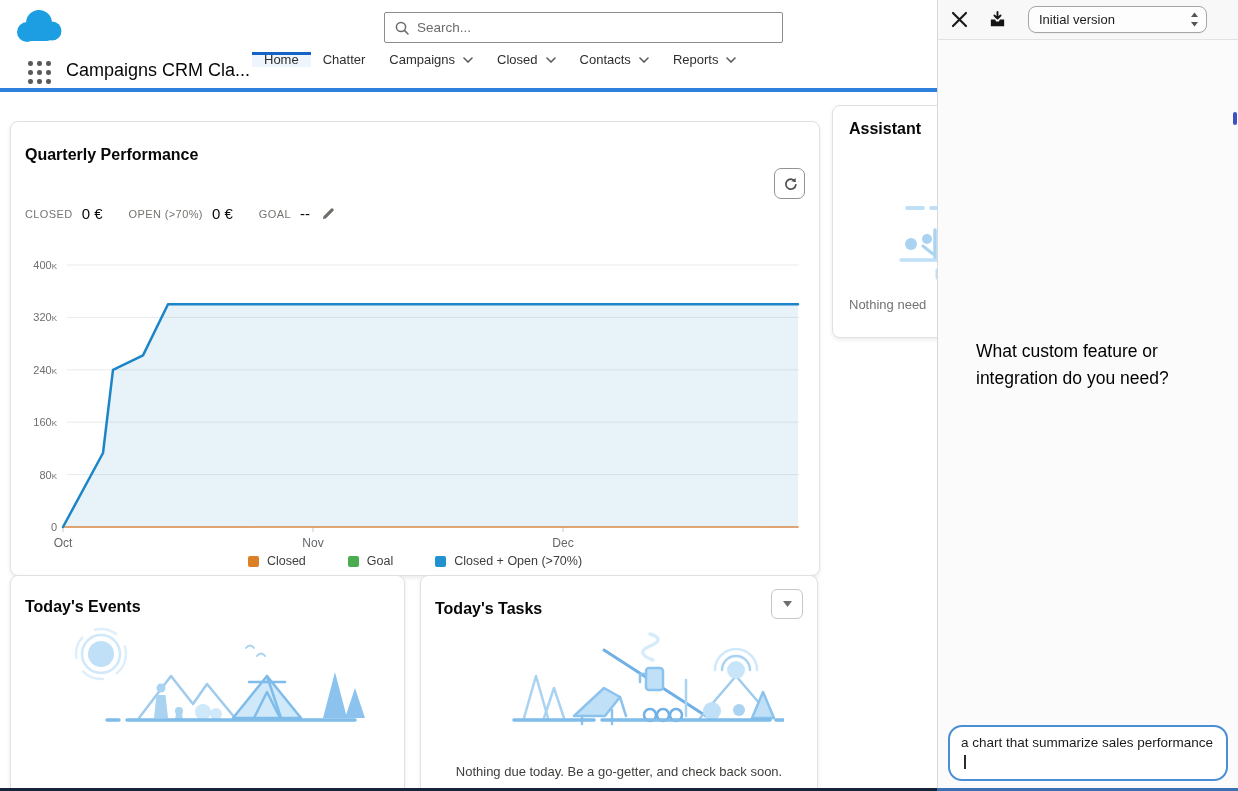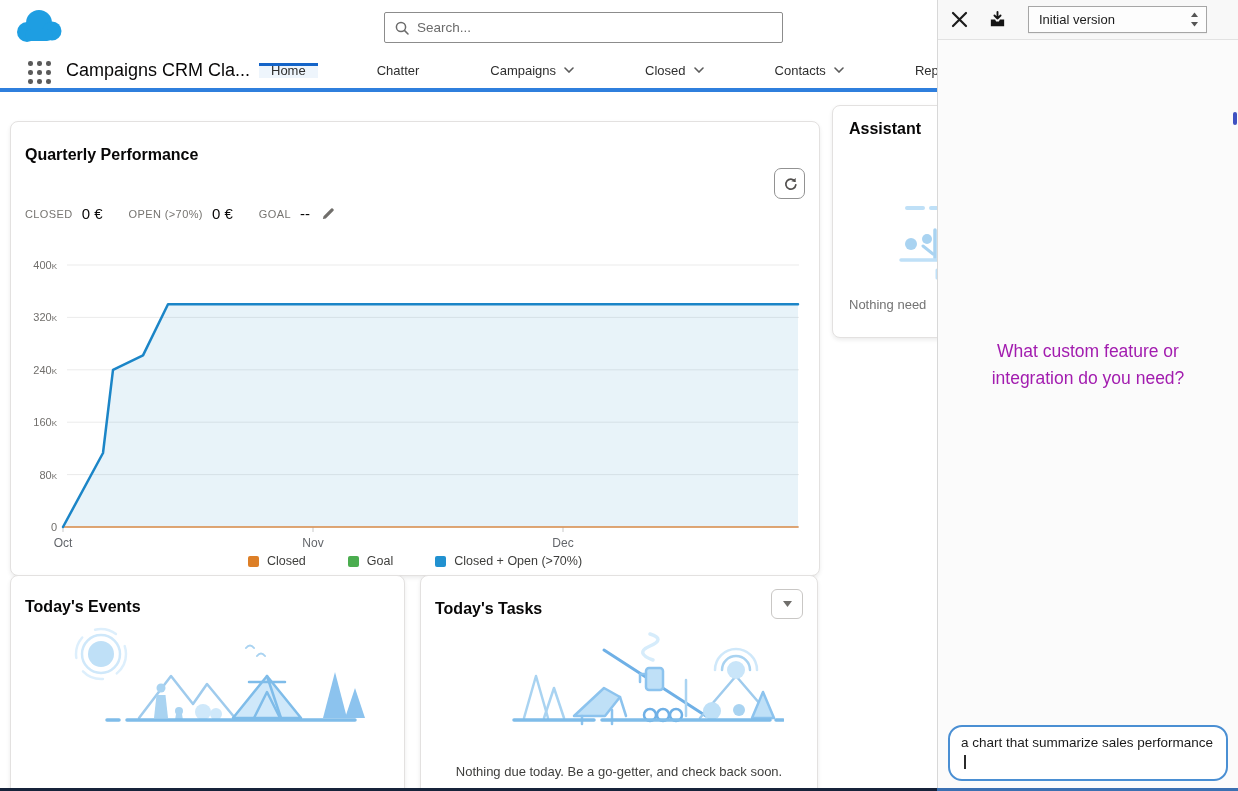--- a/index.html
+++ b/index.html
@@ -18,21 +18,21 @@
   .top-header { position:absolute; left:0; top:0; width:937px; height:88px; background:#fff; z-index:3; }
   .logo { position:absolute; left:12px; top:7px; }
   .search-box { position:absolute; left:384px; top:12px; width:399px; height:31px; border:1px solid #8c8c8c;
     border-radius:2px; display:flex; align-items:center; padding:0 10px; background:#fff; }
   .search-box input { border:none; outline:none; flex:1; font-size:13.5px; color:#222; margin-left:8px; font-family:inherit; background:transparent; }
   .search-box input::placeholder { color:#6b6b6b; }
   .waffle { position:absolute; left:28px; top:61px; width:24px; height:24px; display:grid;
     grid-template-columns:repeat(3,1fr); gap:3px; cursor:pointer; }
   .waffle i { width:4.5px; height:4.5px; border-radius:50%; background:#5a5a5a; }
   .app-name { position:absolute; left:66px; top:60px; font-size:18px; color:#080707; }
-  .tabs { position:absolute; left:259px; top:52px; height:36px; display:flex; align-items:center;gap:47px; }
+  .tabs { position:absolute; left:252px; top:52px; height:36px; display:flex; align-items:flex-start; }
   .tab { display:flex; align-items:center; gap:6px; padding:0 12px; font-size:13px; color:#2e2e2e; position:relative; cursor:pointer; white-space:nowrap; }
   .tab.active { background:#eef5fc; }
   .tab.active::before { content:""; position:absolute; left:0; top:0; width:100%; height:3px; background:#1464c8; }
   .chev { display:block; margin-left:2px; }
 
   
   .card { position:absolute; background:#fff; border-radius:8px; border:1px solid #e3e1e0;
     box-shadow:0 2px 4px rgba(0,0,0,.08); z-index:2; }
   .card-title { font-size:16px; font-weight:bold; color:#080707; }
 
@@ -66,25 +66,25 @@
   .tasks-card .card-empty { top:188px; }
   .tasks-menu-btn { position:absolute; right:14px; top:13px; width:32px; height:30px; border:1px solid #c9c7c5;
     border-radius:6px; background:#fff; display:flex; align-items:center; justify-content:center; cursor:pointer; }
 
   
   .side-panel { position:absolute; left:937px; top:0; width:301px; height:791px; background:#fbfbfb;
     border-left:1px solid #d8d8d8; z-index:5; }
   .panel-topbar { position:absolute; left:0; top:0; width:100%; height:40px; background:#f8f8f8;
     border-bottom:1px solid #e2e2e2; display:flex; align-items:center; padding:0 8px; gap:12px; }
   .icon-btn { width:26px; height:26px; display:flex; align-items:center; justify-content:center; cursor:pointer; }
-  .version-select { margin-left:6px; width:179px; height:27px; border:1px solid #a6a6a6; border-radius:0;
+  .version-select { margin-left:6px; width:179px; height:27px; border:1px solid #a6a6a6; border-radius:8px;
     background:#fdfdfd; display:flex; align-items:center; justify-content:space-between; padding:0 7px 0 10px;
     font-size:13px; color:#1b1b1b; cursor:pointer; box-shadow:0 1px 1px rgba(0,0,0,.04); }
-  .panel-question { position:absolute; top:338px; left:0; width:100%; padding:0 38px; text-align:center;
-    font-size:17.5px; line-height:27px; color:#a21caf; }
+  .panel-question { position:absolute; top:338px; left:0; width:100%; padding:0 38px; text-align:left;
+    font-size:17.5px; line-height:27px; color:#000000; }
   .prompt-input { position:absolute; left:10px; right:10px; bottom:10px; min-height:48px; background:#fff;
     border:2px solid #4a8fd3; border-radius:14px; padding:6px 11px; font-size:13.5px; line-height:20px; color:#1b1b1b; cursor:text; }
   .caret { display:inline-block; width:1.5px; height:14px; background:#2b2b2b; margin-left:3px; vertical-align:-2px; }
   .scroll-thumb { position:absolute; right:1px; top:112px; width:4px; height:13px; border-radius:2px; background:#3f51c1; cursor:pointer; }
 
   .bottom-edge-main { position:absolute; left:0; bottom:0; width:937px; height:3px; background:#16233a; z-index:6; }
   .bottom-edge-panel { position:absolute; left:937px; bottom:0; width:301px; height:3px; background:#3b70b2; z-index:6; }
 </style>
 </head>
 <body>

